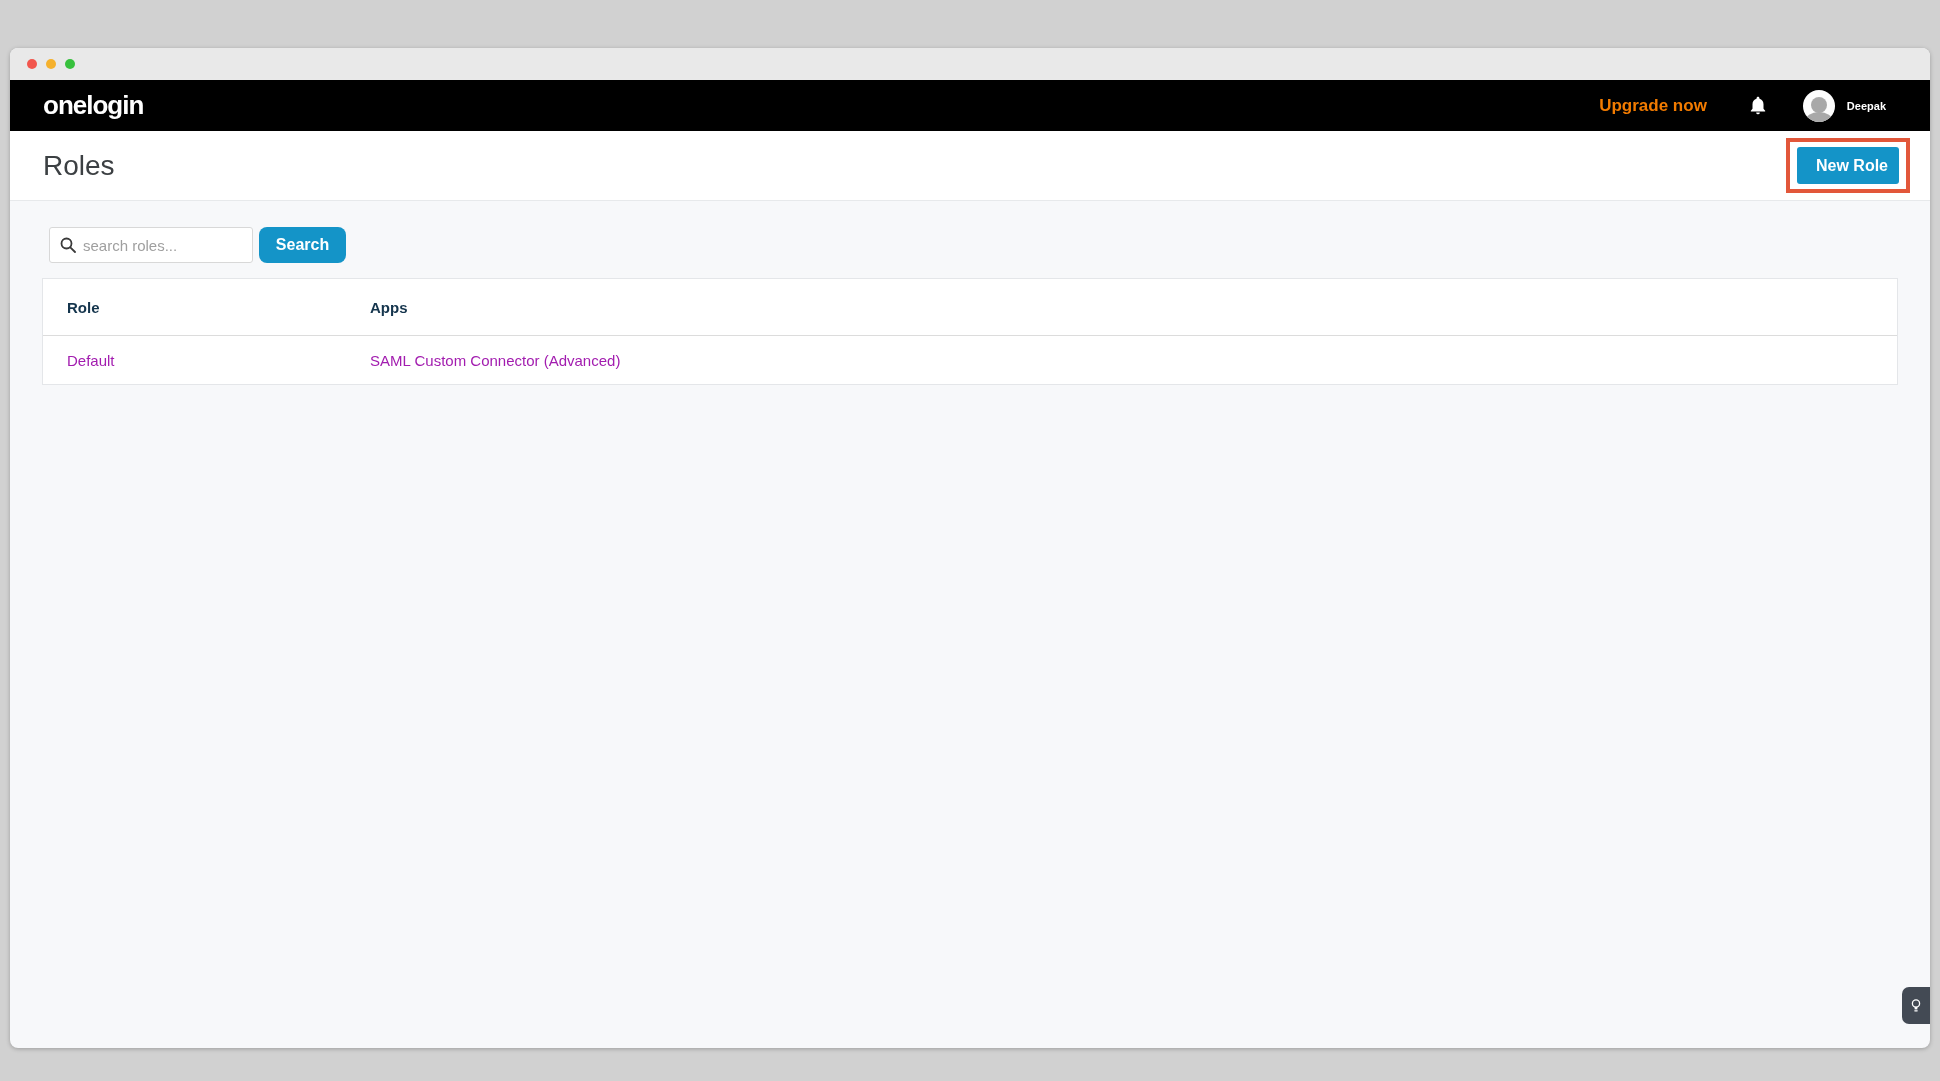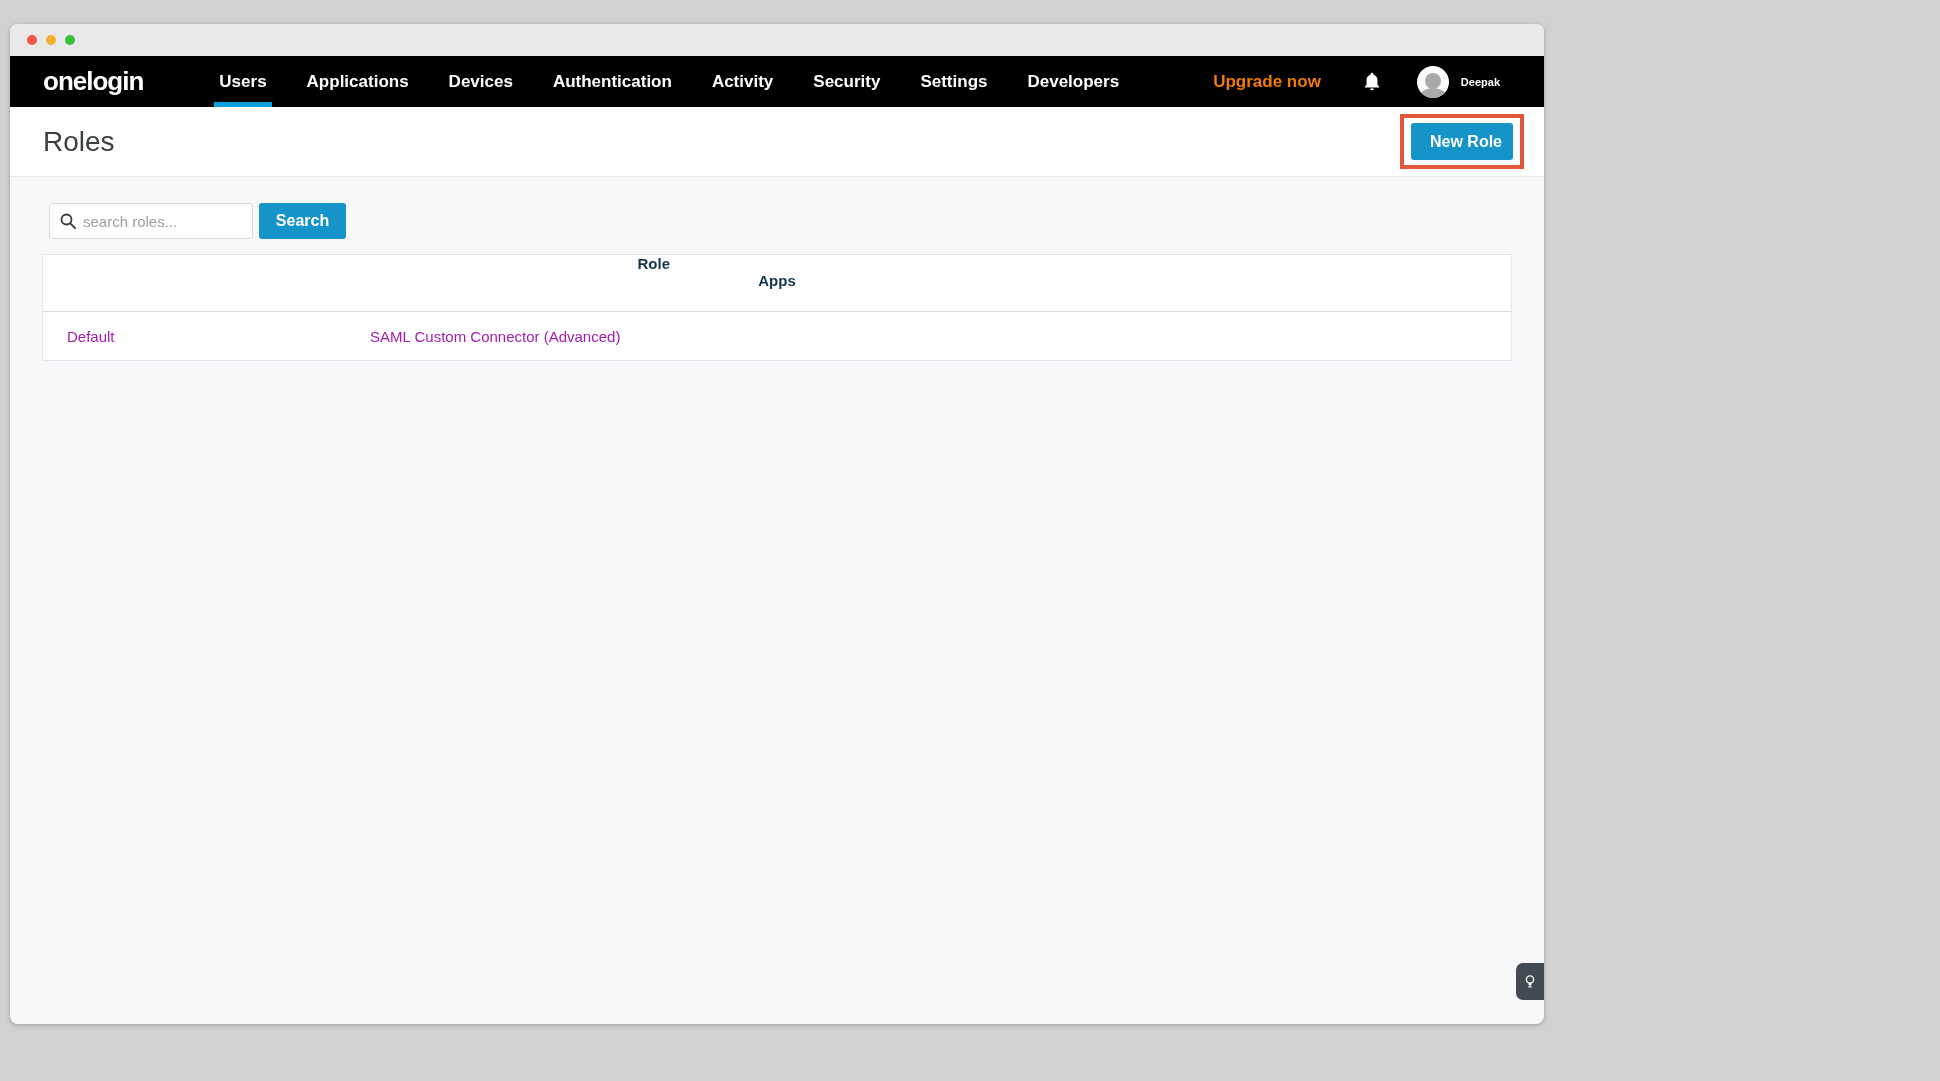--- a/index.html
+++ b/index.html
@@ -4,22 +4,22 @@
 <style>
   * { margin:0; padding:0; box-sizing:border-box; }
   html,body {
     width:1940px; height:1081px;
     background:#d1d1d1;
     font-family:"Liberation Sans", sans-serif;
     overflow:hidden;
     position:relative;
   }
   .window {
-    position:absolute; left:10px; top:24px;
-    width:1534px; height:1000px;
+    position:absolute; left:10px; top:48px;
+    width:1920px; height:1000px;
     background:#f7f8fa;
     border-radius:8px;
     box-shadow:0 1px 4px rgba(0,0,0,0.25);
     overflow:hidden;
   }
   
   .titlebar {
     height:32px; background:#e9e9e9;
     display:flex; align-items:center;
     padding-left:17px; gap:9px;
@@ -108,34 +108,34 @@
     outline:none;
   }
   .search-input::placeholder { color:#9f9f9f; }
   .search-icon {
     position:absolute; left:11px; top:10px; width:16px; height:16px;
     pointer-events:none;
   }
   .search-btn {
     width:87px; height:36px;
     background:#1494c8; color:#fff;
-    border:none; border-radius:3px;
+    border:none; border-radius:8px;
     font-family:"Liberation Sans", sans-serif;
     font-size:16px; font-weight:bold;
     cursor:pointer;
   }
   
   .roles-table {
     margin-top:15px;
     background:#fff;
     border:1px solid #e4e6e9;
   }
   .t-header {
     display:flex; align-items:center; height:56px;
-    font-size:15px; font-weight:bold; color:#15354d;flex-direction:column;
+    font-size:15px; font-weight:bold; color:#15354d;
   }
   .t-row {
     display:flex; align-items:center; height:49px;
     border-top:1px solid #dcdcdc;
     font-size:15px; color:#a21caf;
     cursor:pointer;
   }
   .col-role { width:327px; padding-left:24px; flex-shrink:0; }
   .col-apps { flex:1; }
   
@@ -155,30 +155,20 @@
 
   <div class="titlebar">
     <span class="tl red"></span>
     <span class="tl yellow"></span>
     <span class="tl green"></span>
   </div>
 
   <div class="navbar">
     <div class="logo">onelogin</div>
 
-    <div class="nav-items">
-      <div class="nav-item active">Users</div>
-      <div class="nav-item">Applications</div>
-      <div class="nav-item">Devices</div>
-      <div class="nav-item">Authentication</div>
-      <div class="nav-item">Activity</div>
-      <div class="nav-item">Security</div>
-      <div class="nav-item">Settings</div>
-      <div class="nav-item">Developers</div>
-    </div>
 
     <div class="nav-right">
       <span class="upgrade">Upgrade now</span>
       <span class="bell">
         <svg viewBox="0 0 24 24" width="22" height="24">
           <path fill="#ffffff" d="M12 2c-.9 0-1.6.7-1.6 1.6v.6C7.7 4.9 6 7.2 6 10v5l-1.8 2.2c-.3.4 0 .8.4.8h14.8c.4 0 .7-.4.4-.8L18 15v-5c0-2.8-1.7-5.1-4.4-5.8v-.6C13.6 2.7 12.9 2 12 2zm-2 17a2 2 0 0 0 4 0h-4z"></path>
         </svg>
       </span>
       <span class="avatar">
         <span class="head"></span>

